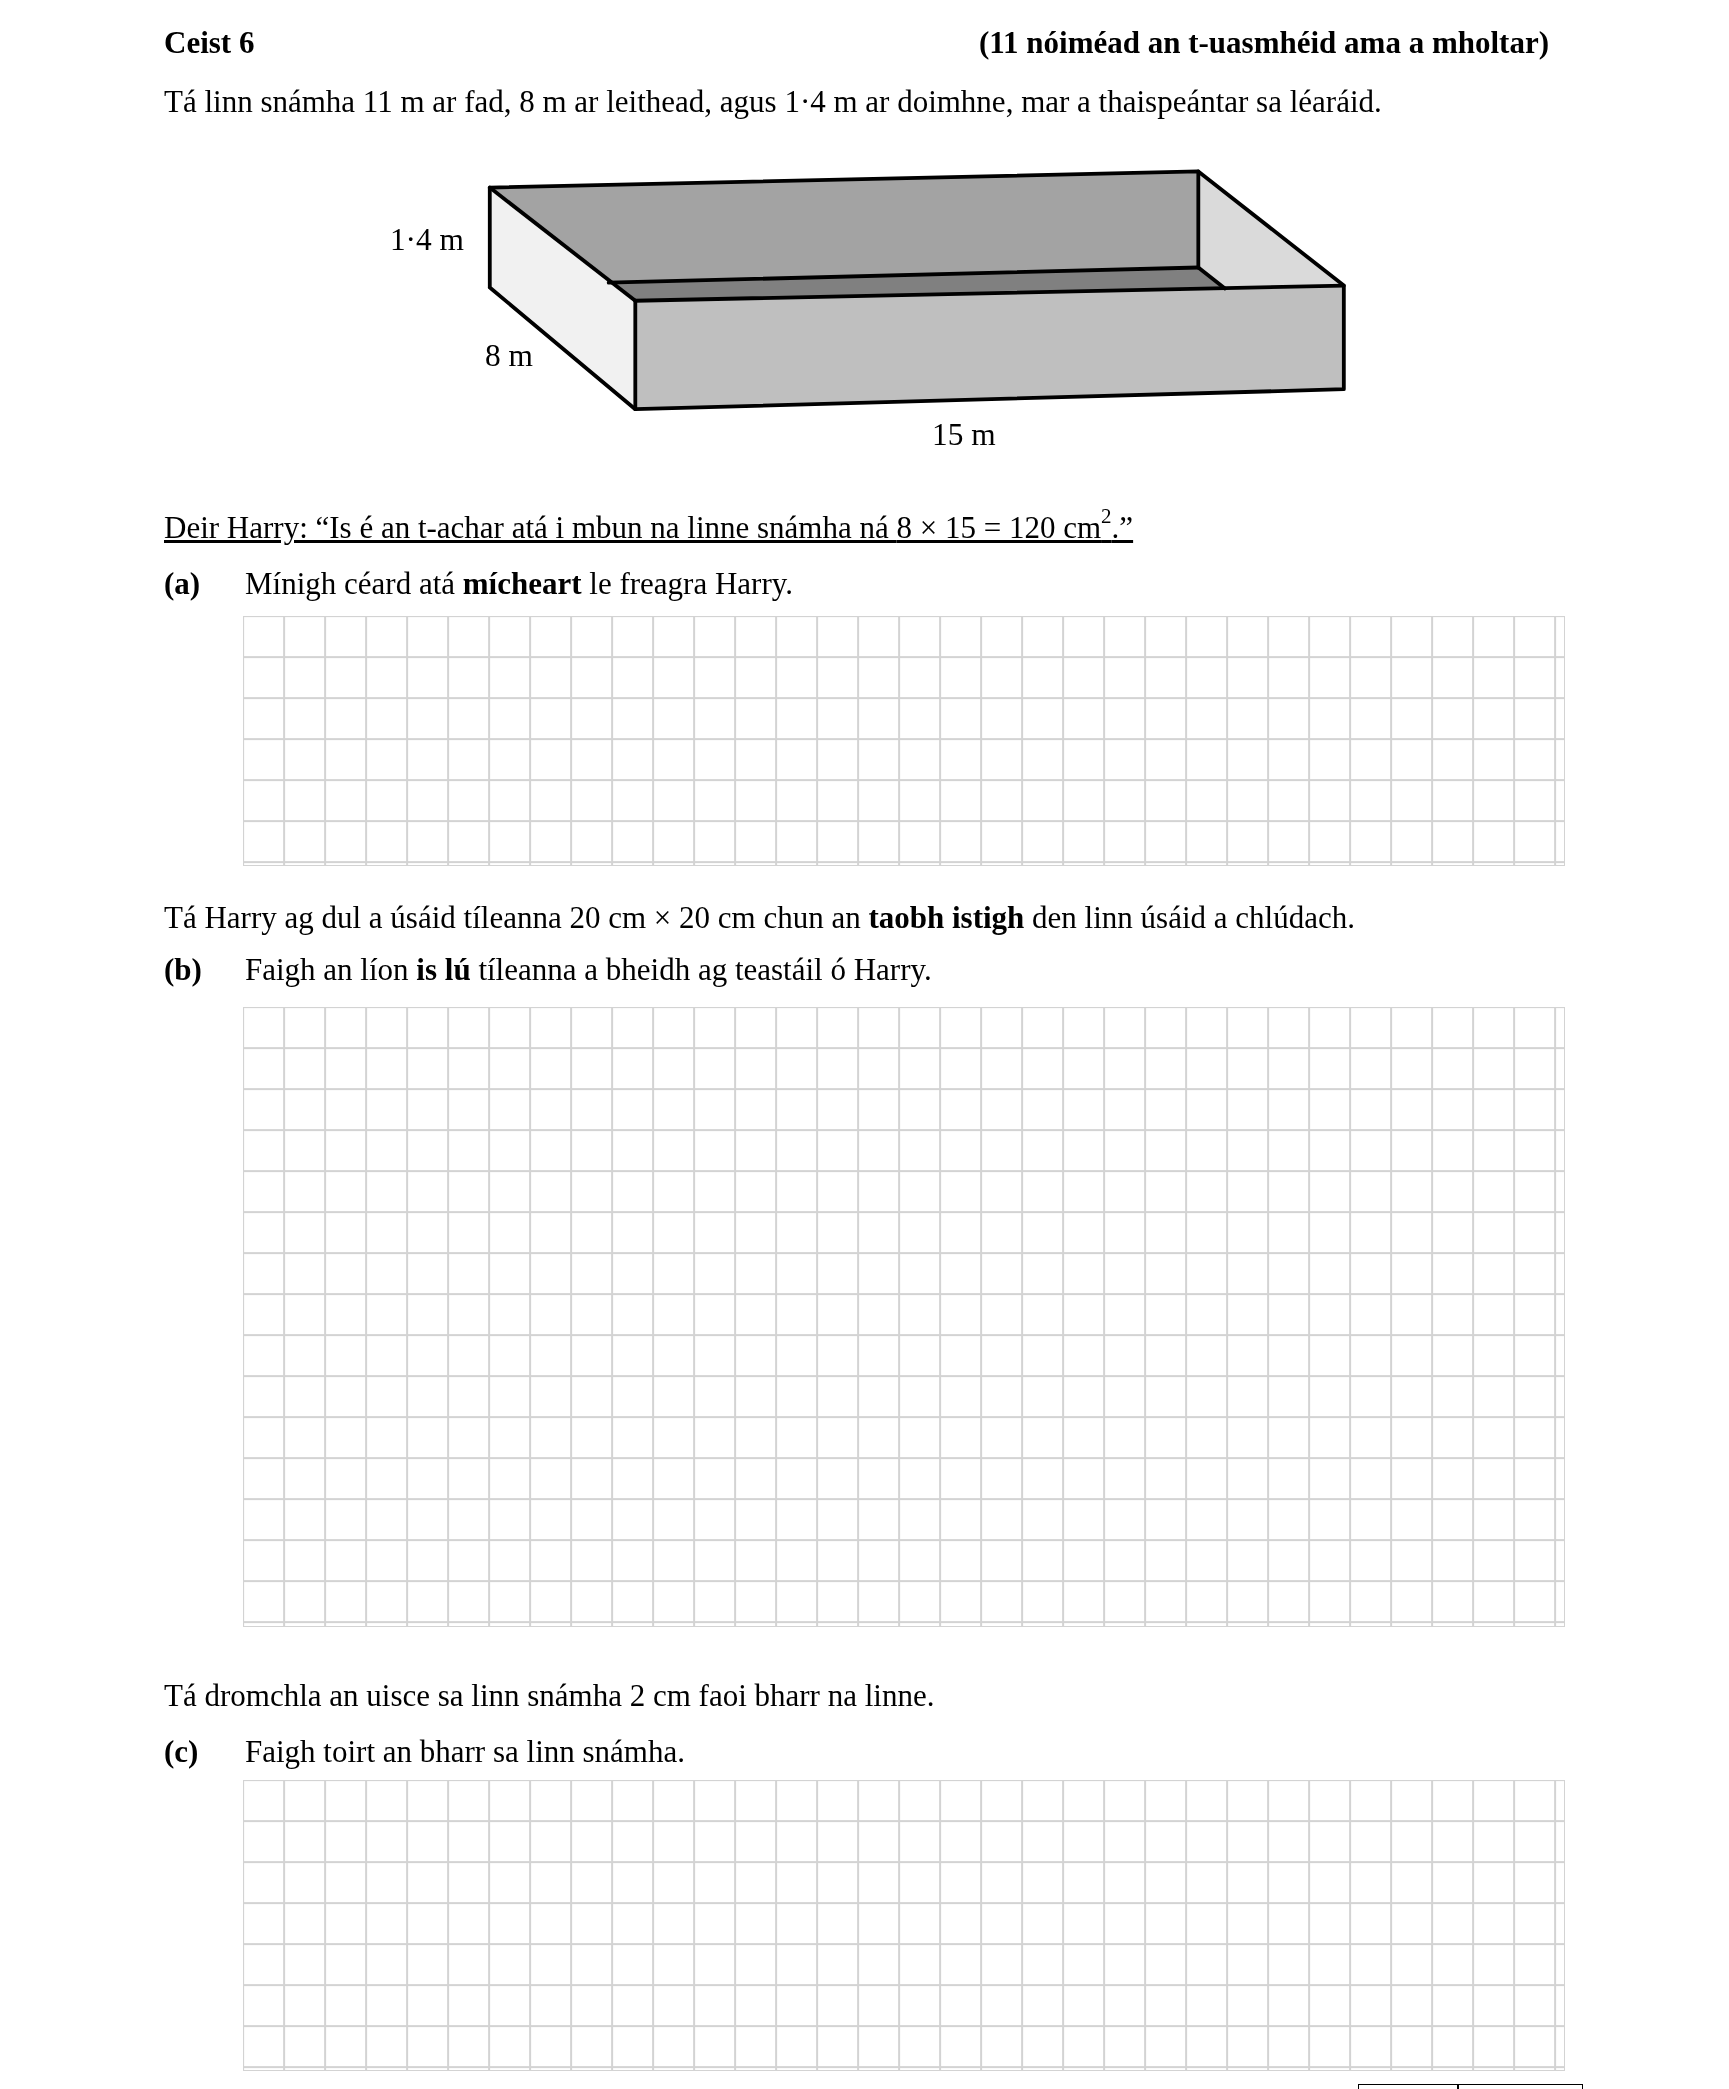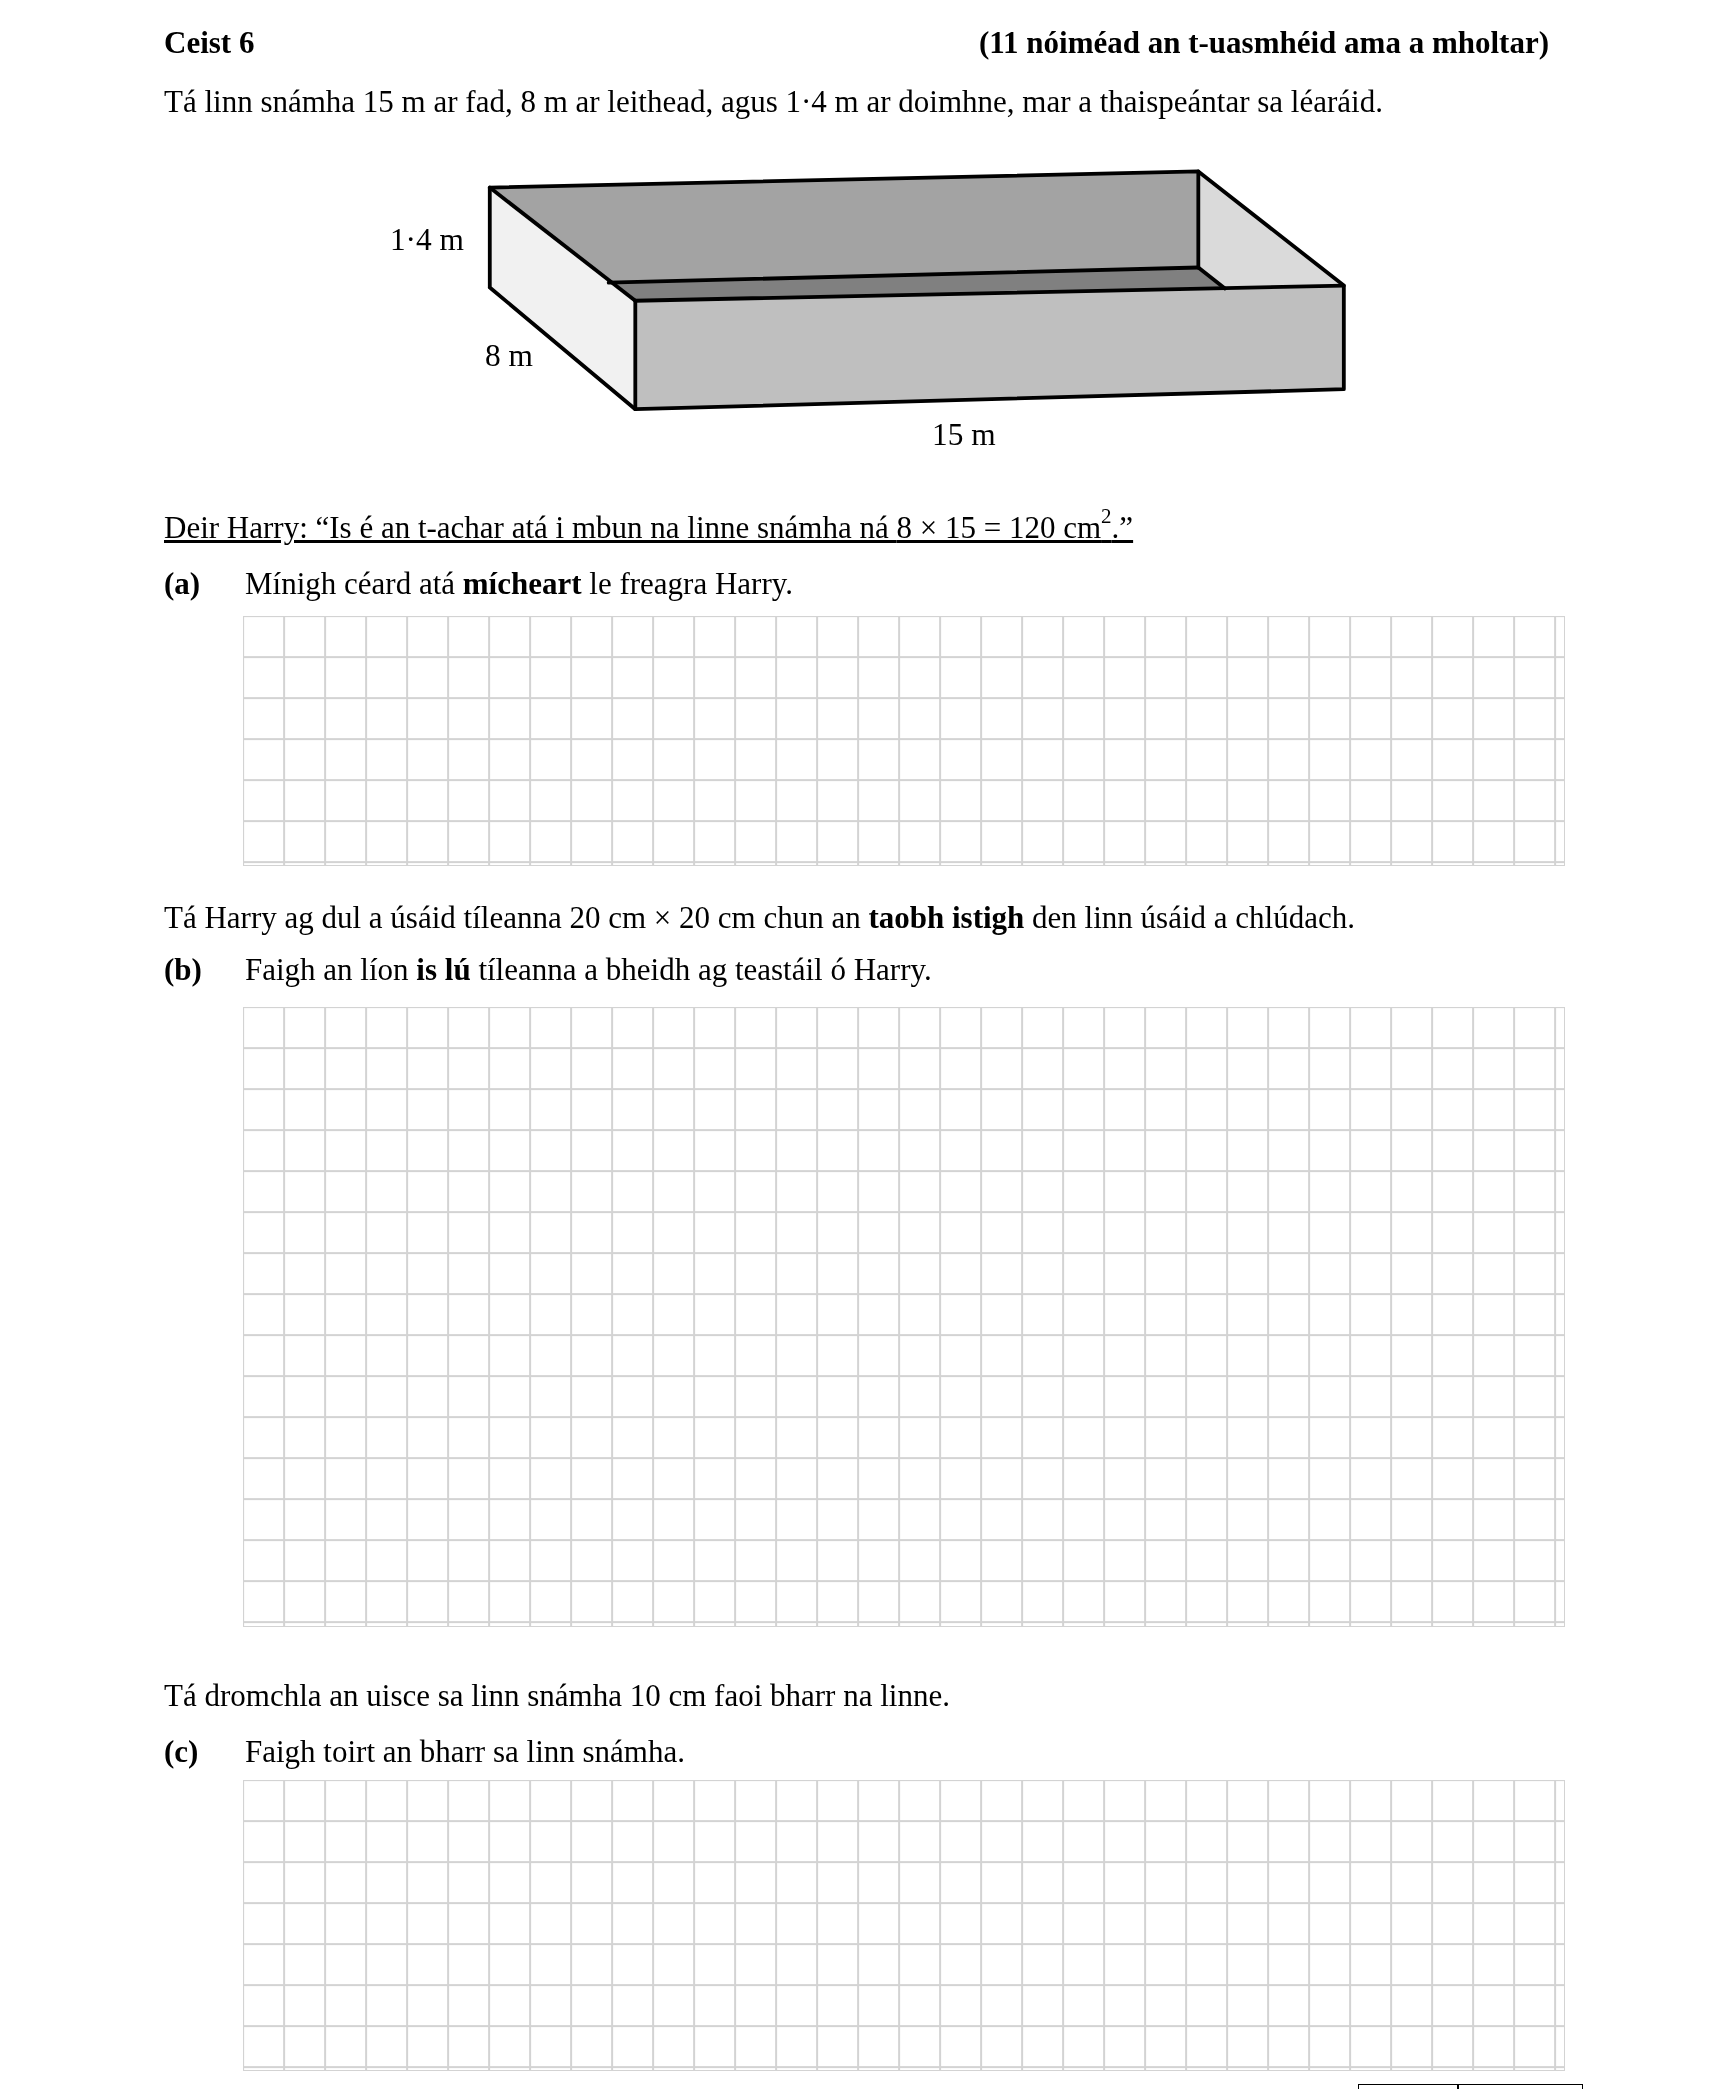--- a/index.html
+++ b/index.html
@@ -28,21 +28,21 @@
   }
   sup { font-size: 21px; line-height: 0; position: relative; top: -3.8px; }
   svg text { font-family: "Liberation Serif", "DejaVu Serif", serif; }
 </style>
 </head>
 <body>
 
 <div class="abs txt bold" style="left:164px; top:24px;">Ceist 6</div>
 <div class="abs txt bold" style="right:180px; top:24px;">(11 nóiméad an t-uasmhéid ama a mholtar)</div>
 
-<div class="abs txt" style="left:164px; top:83px;">Tá linn snámha 15 m ar fad, 8 m ar leithead, agus 1·4 m ar doimhne, mar a thaispeántar sa léaráid.</div>
+<div class="abs txt" style="left:164px; top:83px;">Tá linn snámha 11 m ar fad, 8 m ar leithead, agus 1·4 m ar doimhne, mar a thaispeántar sa léaráid.</div>
 
 <svg class="abs" style="left:0; top:0;" width="1729" height="476" viewBox="0 0 1818 500">
 
   <polygon points="515,197 1260,180 1260,281 640,297" fill="#a3a3a3"></polygon>
 
   <polygon points="640,297 1260,281 1288,303 668,316" fill="#808080"></polygon>
 
   <polygon points="515,197 668,316 668,430 515,302" fill="#f1f1f1"></polygon>
 
   <polygon points="1260,180 1413,300 1288,303 1260,281" fill="#dadada"></polygon>
@@ -67,21 +67,21 @@
 <div class="abs qlabel" style="left:164px; top:565px;">(a)</div>
 <div class="abs txt" style="left:245px; top:565px;"><span>Mínigh céard atá </span><span class="bold">mícheart</span><span> le freagra Harry.</span></div>
 <div class="grid" style="left:243px; top:616px; width:1322px; height:250px;"></div>
 
 <div class="abs txt" style="left:164px; top:899px;"><span>Tá Harry ag dul a úsáid tíleanna </span><span>20 cm × 20 cm</span><span> chun an </span><span class="bold">taobh istigh</span><span> den linn úsáid a chlúdach.</span></div>
 
 <div class="abs qlabel" style="left:164px; top:951px;">(b)</div>
 <div class="abs txt" style="left:245px; top:951px;text-align:right;"><span>Faigh an líon </span><span class="bold">is lú</span><span> tíleanna a bheidh ag teastáil ó Harry.</span></div>
 <div class="grid" style="left:243px; top:1007px; width:1322px; height:620px;"></div>
 
-<div class="abs txt" style="left:164px; top:1677px;">Tá dromchla an uisce sa linn snámha 10 cm faoi bharr na linne.</div>
+<div class="abs txt" style="left:164px; top:1677px;">Tá dromchla an uisce sa linn snámha 2 cm faoi bharr na linne.</div>
 
 <div class="abs qlabel" style="left:164px; top:1733px;">(c)</div>
 <div class="abs txt" style="left:245px; top:1733px;">Faigh toirt an bharr sa linn snámha.</div>
 <div class="grid" style="left:243px; top:1780px; width:1322px; height:291px;"></div>
 
 <div class="marks-box" style="left:1358px; top:2084px; width:101px; height:19px;"></div>
 <div class="marks-box" style="left:1457px; top:2084px; width:126px; height:19px;"></div>
 
 
 </body></html>

